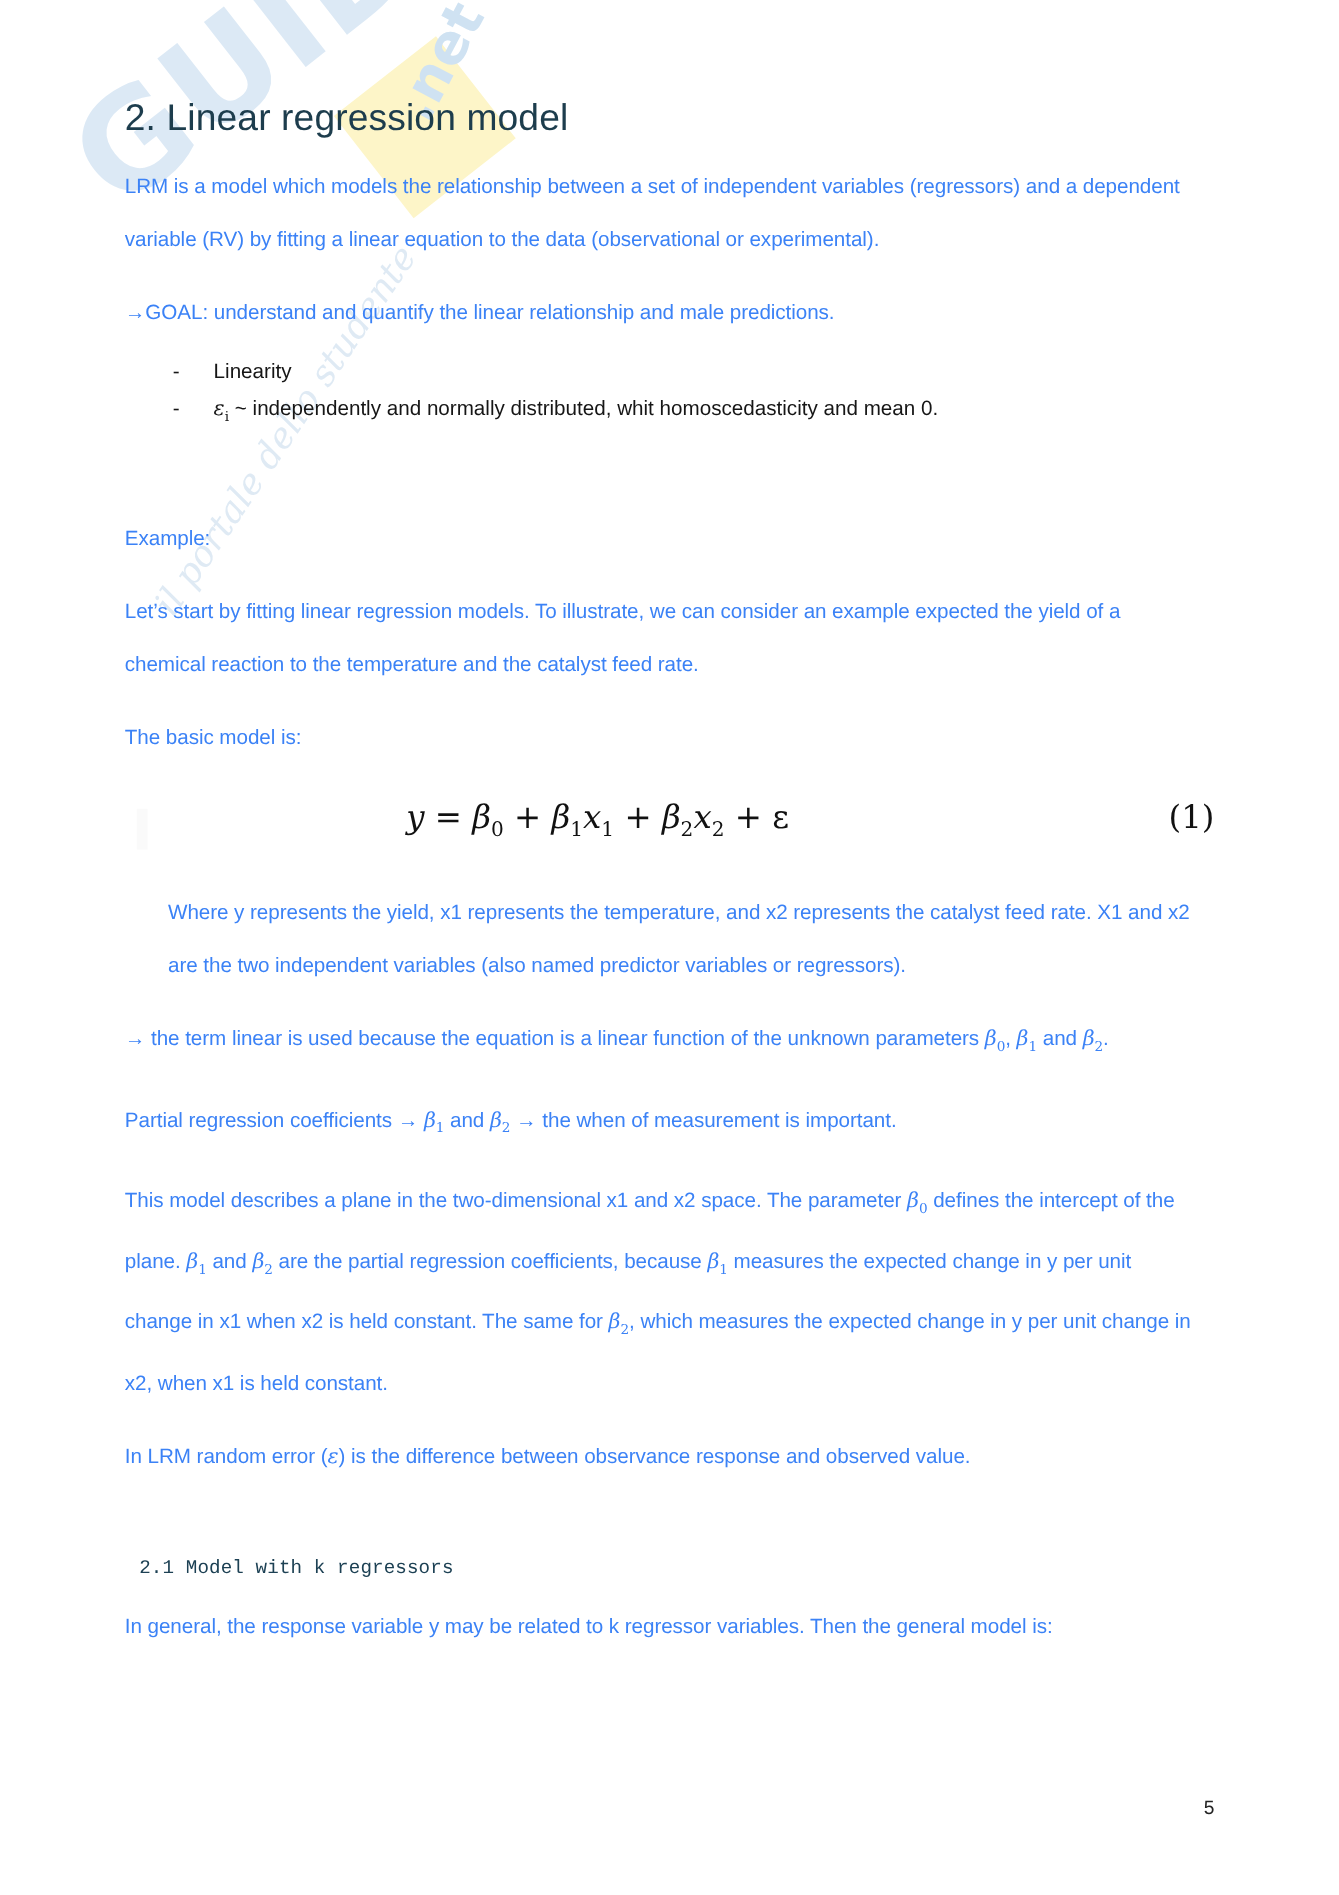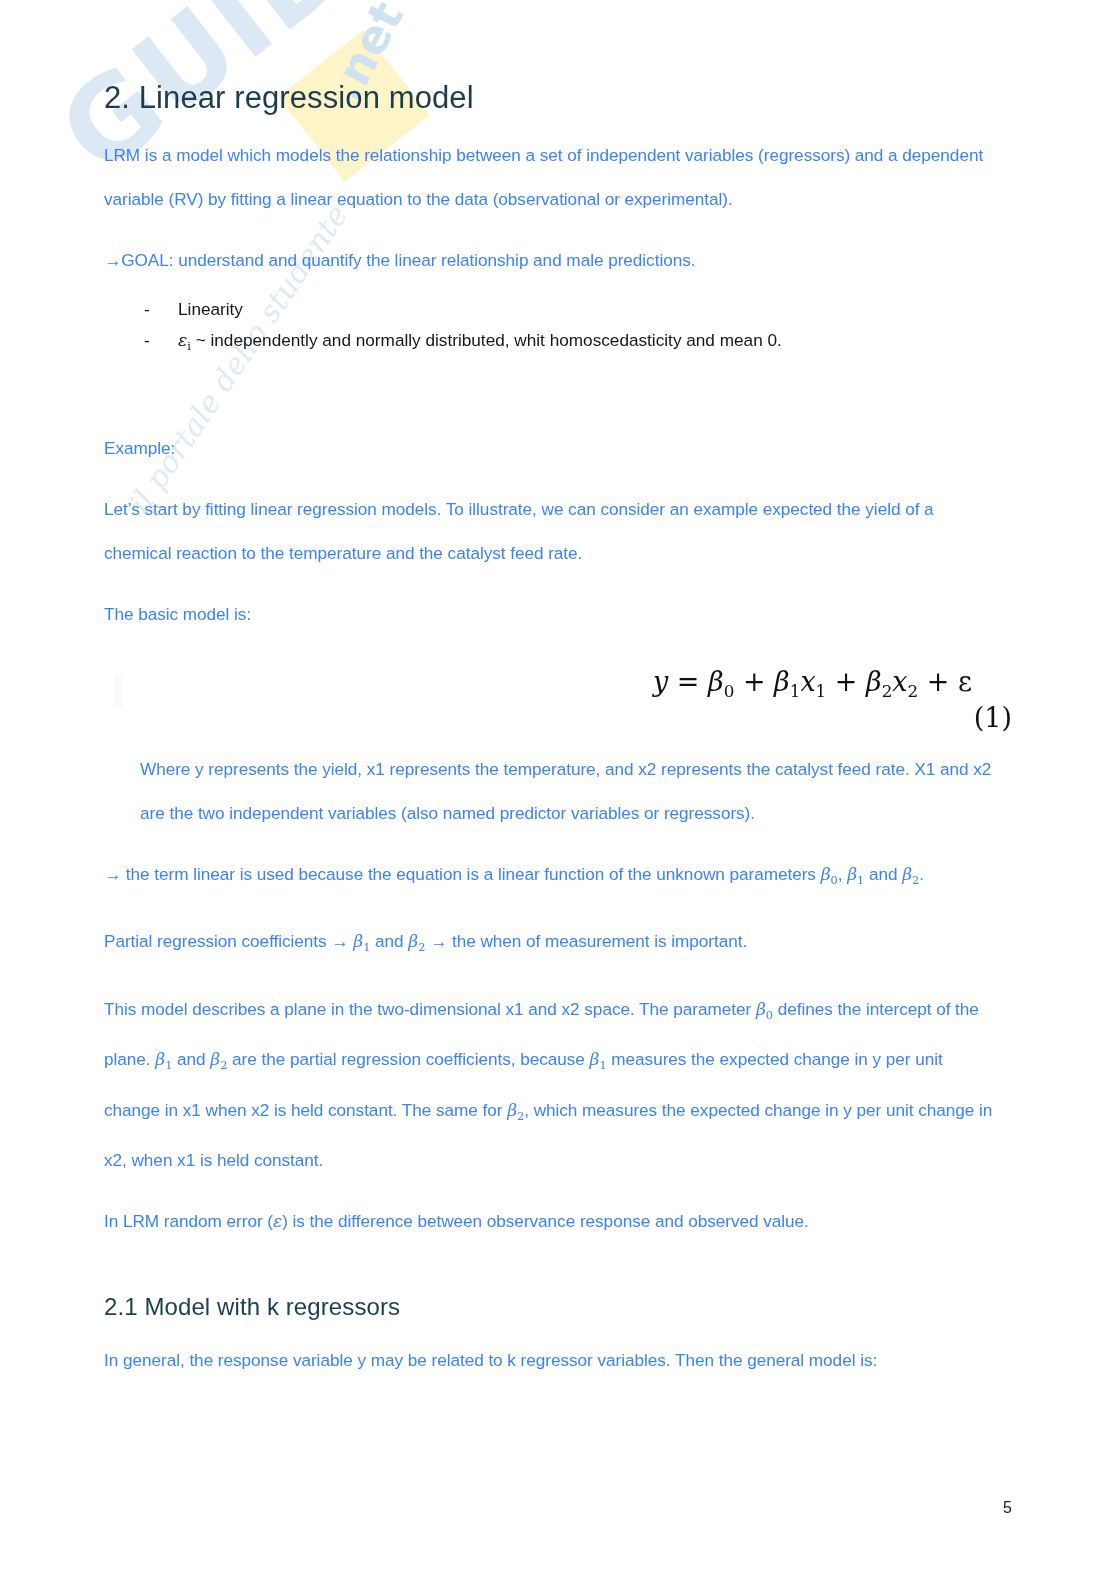--- a/index.html
+++ b/index.html
@@ -84,25 +84,26 @@
   h1.doc-h1 {
     color: #1d3d4d;
     font-size: 31px;
     font-weight: 400;
     margin: 0;
     padding-top: 80px;
     letter-spacing: 0.1px;
   }
   h2.doc-h2 {
     color: #1d4154;
-    font-size: 24px;
+    font-size: 16px;
     font-weight: 400;
-    margin: 0;
+    margin: 12px;
     padding-top: 50px;
     letter-spacing: 0.1px;
+    font-family: Liberation Mono, monospace;
   }
   p.doc-p {
     font-size: 17.2px;
     line-height: 44px;
     margin: 17px 0 0 0;
     color: #3b82f6;
     max-width: 890px;
     letter-spacing: -0.05px;
   }
   p.tight { margin-top: 14px; margin-left: 36px; }
@@ -132,25 +133,24 @@
     font-style: italic;
   }
   .mathvar sub {
     font-size: 0.66em;
     font-style: normal;
     font-family: "DejaVu Serif", serif;
   }
 
   .equation-row {
     display: flex;
-    align-items: flex-end;
+    align-items: flex-start;
     margin: 30px 0 6px 0;
     position: relative;
     min-height: 58px;
-    flex-direction: column;
   }
   .eq-marker {
     position: absolute;
     left: 10px;
     top: 8px;
     width: 9px;
     height: 34px;
     background: #fafafa;
   }
   .equation {

